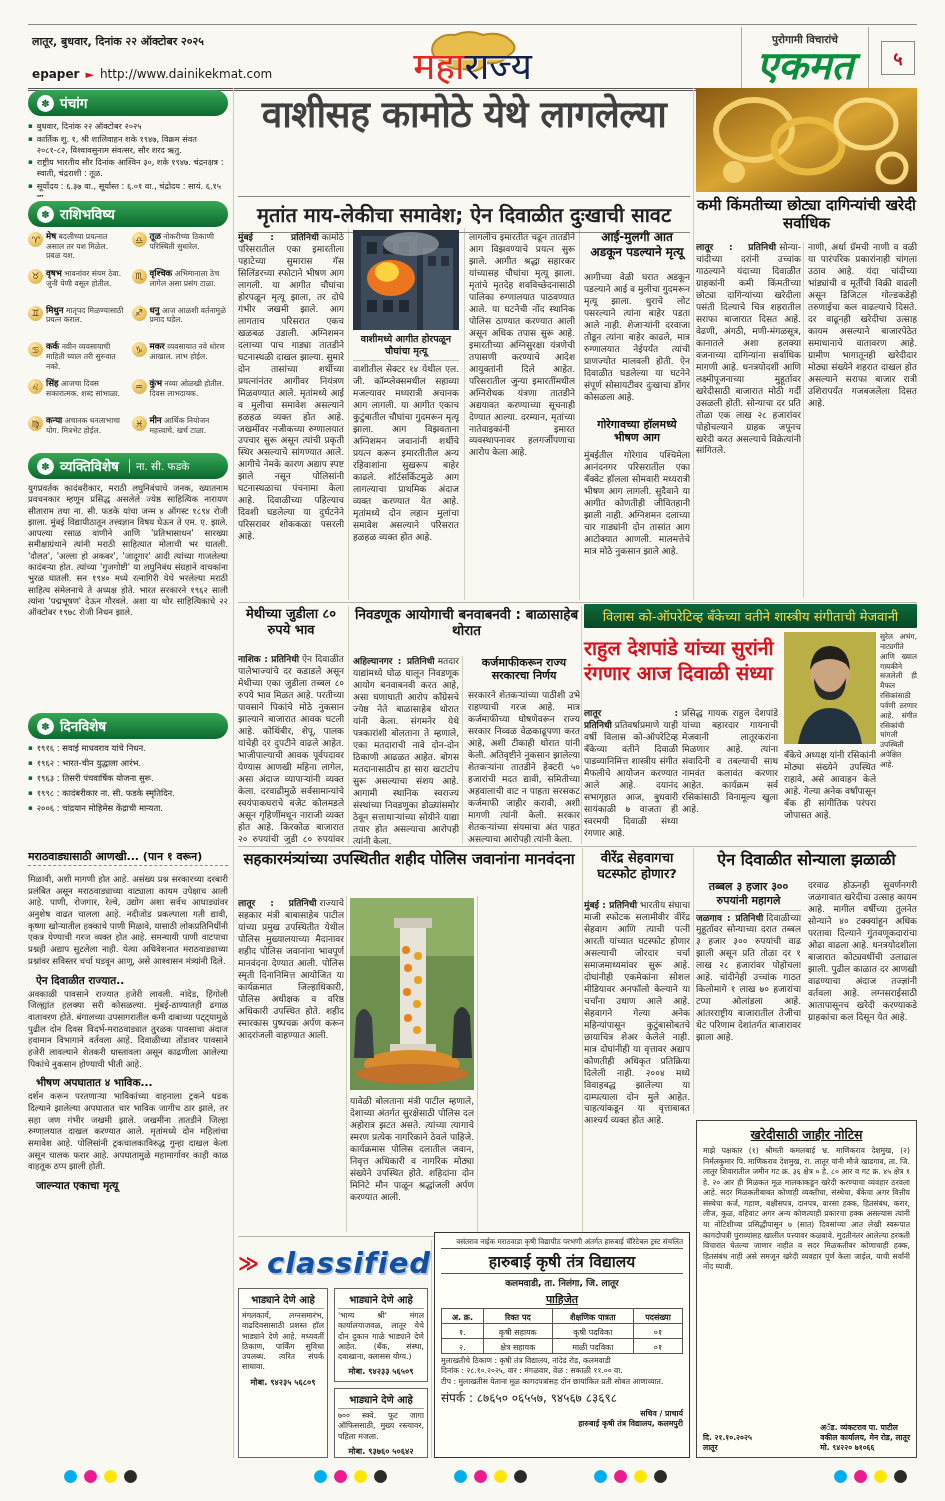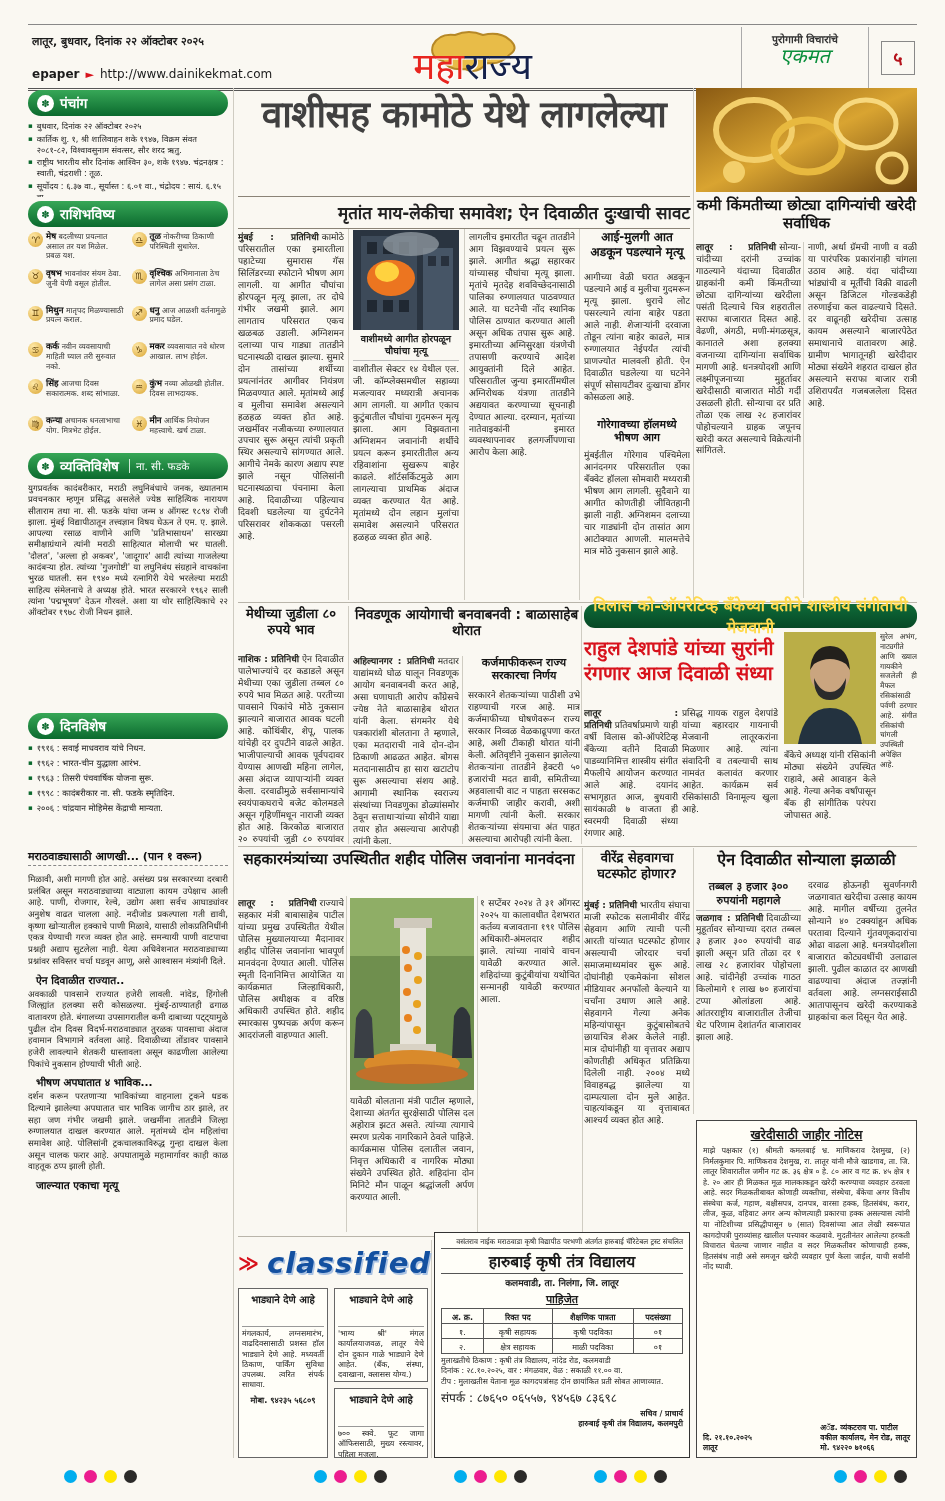--- a/index.html
+++ b/index.html
@@ -8,54 +8,54 @@
 .abs{position:absolute}
 .txt{font-size:9px;line-height:1.33;text-align:justify;overflow:hidden;color:#24241f}
 .txt .dl{font-weight:bold;margin-right:3px}
 .vline{position:absolute;width:1px;background:#cfccc2}
 .hrule{position:absolute;height:1px;background:#b9b5aa}
 .sec-head{display:flex;align-items:center;gap:6px;background:linear-gradient(180deg,#37a757,#0b6a2e);color:#fff;border-radius:13px;padding:2px 9px;font-weight:bold;font-size:13.5px;height:26px}
 .sec-badge{width:17px;height:17px;border-radius:50%;background:#fff;color:#0b6a2e;font-size:10px;display:flex;align-items:center;justify-content:center;flex:0 0 17px}
 .sec-sub{font-size:10.5px;font-weight:normal;margin-left:4px;border-left:1px solid #cfe9d5;padding-left:6px}
 .h2{font-weight:bold;text-align:center;line-height:1.22;color:#141414;overflow:hidden}
 .lead-h{font-weight:bold;font-size:37px;line-height:1.25;text-align:center;letter-spacing:-.5px;color:#404040}
-.lead-sub{font-weight:bold;font-size:17px;text-align:right;border-top:1.5px solid #8a8377;border-bottom:1.5px solid #8a8377;padding:4px 0;color:#222}
+.lead-sub{font-weight:bold;font-size:20px;text-align:center;border-top:1.5px solid #8a8377;border-bottom:1.5px solid #8a8377;padding:4px 0;color:#222}
 .hdr{position:absolute;left:28px;top:24px;width:889px;height:67px;border-top:1px solid #888;border-bottom:3px double #555}
 .hdr-date{position:absolute;left:4px;top:8px;font-size:11px;font-weight:bold}
 .hdr-epaper{position:absolute;left:4px;top:42px;font-size:12px;display:flex;gap:6px;align-items:center}
 .hdr-epaper .arr{color:#d8121c;font-size:11px}
 .mast{position:absolute;left:50%;transform:translateX(-50%);top:0;width:230px;height:70px;text-align:center}
 .mast-map{position:absolute;left:50%;transform:translateX(-50%);top:0;opacity:.95}
 .mast-text{position:relative;top:14px;font-size:37px;font-weight:normal;font-family:"DejaVu Serif","Liberation Serif",serif;text-shadow:1px 1px 0 #fff}
 .mast-maha{color:#e8251f}
 .mast-rajya{color:#15214b}
 .brand{position:absolute;right:48px;top:2px;width:128px;height:64px;border-left:1px solid #aaa;border-right:1px solid #aaa;text-align:center;padding-top:5px}
 .brand-tag{font-size:10.5px;font-weight:bold;color:#333}
-.brand-name{font-size:20px;font-weight:normal;color:#0a8f3c;font-style:italic;font-family:"DejaVu Serif","Liberation Serif",serif;line-height:1}
+.brand-name{font-size:39px;font-weight:bold;color:#0a8f3c;font-style:italic;font-family:"DejaVu Serif","Liberation Serif",serif;line-height:1}
 .pageno{position:absolute;right:2px;top:16px;width:34px;height:34px;border:1px solid #888;display:flex;align-items:center;justify-content:center;font-size:18px;font-weight:bold;color:#b5121b}
 .pn-line{display:flex;gap:4px;font-size:8.2px;line-height:1.32;margin-bottom:2px;text-align:left}
 .pn-b{color:#0b6a2e;font-size:7px;margin-top:1px}
 .rz-grid{display:grid;grid-template-columns:1fr 1fr;grid-auto-flow:column;grid-template-rows:repeat(6,1fr);gap:3px 7px;height:100%}
 .rz{display:flex;gap:3px;align-items:flex-start;overflow:hidden}
 .rz-ic{flex:0 0 15px;width:15px;height:15px;border-radius:50%;background:radial-gradient(circle at 35% 30%,#ffe9a8,#d9a431);color:#5b3d07;font-size:9px;display:flex;align-items:center;justify-content:center;margin-top:1px}
 .rz-tx{font-size:7.6px;line-height:1.25;text-align:left;color:#333}
 .rz-nm{font-size:8.6px;color:#111}
 .dn-line{display:flex;gap:4px;font-size:8.4px;line-height:1.3;margin-bottom:4px;text-align:left}
 .mar-head{font-weight:bold;font-size:11px;border-bottom:1px dashed #888;padding-bottom:2px;color:#111}
 .mar-sub{font-weight:bold;font-size:10.5px;margin:5px 8px 2px;color:#111}
 .mar-body{font-size:8.6px;line-height:1.36;text-align:justify;color:#24241f}
-.vilas-banner{background:linear-gradient(180deg,#0e6b39,#074825);color:#ffd94d;font-weight:bold;font-size:16px;display:flex;align-items:center;justify-content:center;height:24px;border-radius:11px;text-align:center}
+.vilas-banner{background:linear-gradient(180deg,#0e6b39,#074825);color:#ffd94d;font-weight:normal;font-size:13px;display:flex;align-items:center;justify-content:center;height:24px;border-radius:1px;text-align:center}
 .rahul-h{color:#d8121c;font-weight:bold;font-size:19.5px;line-height:1.3;text-align:left}
 .caption{font-weight:bold;font-size:9.5px;text-align:center;line-height:1.25;border-bottom:1px solid #bbb;padding-bottom:2px;overflow:hidden}
 .notice{border:1.2px solid #444;padding:5px 6px;background:#fffdf6}
 .notice-title{font-weight:bold;font-size:12.5px;text-align:center;text-decoration:underline;margin-bottom:3px}
 .notice-body{font-size:7.55px;line-height:1.4;text-align:justify;height:272px;overflow:hidden}
 .notice-foot{display:flex;justify-content:space-between;align-items:flex-end;font-size:7.6px;font-weight:bold;margin-top:4px;white-space:pre-line;text-align:left}
 .ad{border:1px solid #666;padding:3px;background:#fffef8;overflow:hidden}
-.ad-title{font-weight:bold;font-size:10px;border-bottom:1px solid #999;padding-bottom:20px;margin-bottom:2px;text-align:center}
+.ad-title{font-weight:bold;font-size:10px;border-bottom:1px solid #999;padding-bottom:2px;margin-bottom:2px;text-align:center}
 .ad-body{font-size:7.8px;line-height:1.32;text-align:justify}
 .ad-phone{font-weight:bold;font-size:8.2px;margin-top:3px;text-align:center}
 .classified-logo{display:flex;align-items:center;gap:8px}
 .cl-chev{color:#d8121c;font-size:20px;font-weight:bold;line-height:1}
 .cl-text{font-size:29px;font-weight:bold;font-style:italic;color:#1350a0;text-shadow:1.5px 1.5px 0 #aac2e2;letter-spacing:1px;line-height:1}
 .cl-tag{background:#ffd400;color:#c01818;font-size:7.5px;font-weight:bold;padding:2px 6px;border-radius:3px;transform:rotate(-4deg);text-align:center}
 .school{border:1.3px solid #333;padding:4px 6px;background:#fffef8}
 .sch-top{font-size:7.2px;text-align:right;line-height:1.25}
 .sch-title{font-weight:bold;font-size:15.5px;text-align:center;border-top:1px solid #555;border-bottom:1px solid #555;margin:2px 0;padding:1px 0}
 .sch-sub{font-size:9px;text-align:center;font-weight:bold}
@@ -358,21 +358,20 @@
       <circle cx="57" cy="94" r="4" fill="#e8821e"></circle>
       <circle cx="67" cy="106" r="4" fill="#e8a21e"></circle>
       <circle cx="58" cy="120" r="4" fill="#e8821e"></circle>
       <circle cx="67" cy="132" r="4" fill="#e8a21e"></circle>
     <ellipse cx="62" cy="166" rx="48" ry="14" fill="#d98a2b"></ellipse>
     <ellipse cx="62" cy="176" rx="56" ry="10" fill="#c2702a"></ellipse>
     <path d="M6 120 q8-18 16 0 l2 40 h-20 Z" fill="#3a3f45"></path>
     <path d="M104 118 q8-18 16 0 l2 42 h-20 Z" fill="#2f343a"></path>
   </svg>
   <div class="abs txt" style="left:350px;top:1096px;width:124px;height:136px">यावेळी बोलताना मंत्री पाटील म्हणाले, देशाच्या अंतर्गत सुरक्षेसाठी पोलिस दल अहोरात्र झटत असते. त्यांच्या त्यागाचे स्मरण प्रत्येक नागरिकाने ठेवले पाहिजे. कार्यक्रमास पोलिस दलातील जवान, निवृत्त अधिकारी व नागरिक मोठ्या संख्येने उपस्थित होते. शहिदांना दोन मिनिटे मौन पाळून श्रद्धांजली अर्पण करण्यात आली.</div>
-  <div class="abs txt" style="left:480px;top:898px;width:100px;height:334px">१ सप्टेंबर २०२४ ते ३१ ऑगस्ट २०२५ या कालावधीत देशभरात कर्तव्य बजावताना १९१ पोलिस अधिकारी-अंमलदार शहीद झाले. त्यांच्या नावांचे वाचन यावेळी करण्यात आले. शहिदांच्या कुटुंबीयांचा यथोचित सन्मानही यावेळी करण्यात आला.</div>
 
   <div class="abs h2" style="left:584px;top:850px;width:106px;height:44px;font-size:13px">वीरेंद्र सेहवागचा घटस्फोट होणार?</div>
   <div class="abs txt" style="left:584px;top:900px;width:106px;height:330px">
     <span class="dl">मुंबई : प्रतिनिधी</span><span>भारतीय संघाचा माजी स्फोटक सलामीवीर वीरेंद्र सेहवाग आणि त्याची पत्नी आरती यांच्यात घटस्फोट होणार असल्याची जोरदार चर्चा समाजमाध्यमांवर सुरू आहे. दोघांनीही एकमेकांना सोशल मीडियावर अनफॉलो केल्याने या चर्चांना उधाण आले आहे. सेहवागने गेल्या अनेक महिन्यांपासून कुटुंबासोबतचे छायाचित्र शेअर केलेले नाही. मात्र दोघांनीही या वृत्तावर अद्याप कोणतीही अधिकृत प्रतिक्रिया दिलेली नाही. २००४ मध्ये विवाहबद्ध झालेल्या या दाम्पत्याला दोन मुले आहेत. चाहत्यांकडून या वृत्ताबाबत आश्चर्य व्यक्त होत आहे.</span>
   </div>
 
   <div class="abs h2" style="left:696px;top:850px;width:221px;height:24px;font-size:16px">ऐन दिवाळीत सोन्याला झळाळी</div>
   <div class="abs" style="left:696px;top:880px;width:105px;height:234px;overflow:hidden">
     <div class="sub2">तब्बल ३ हजार ३०० रुपयांनी महागले</div>
     <div class="txt" style="height:190px">

